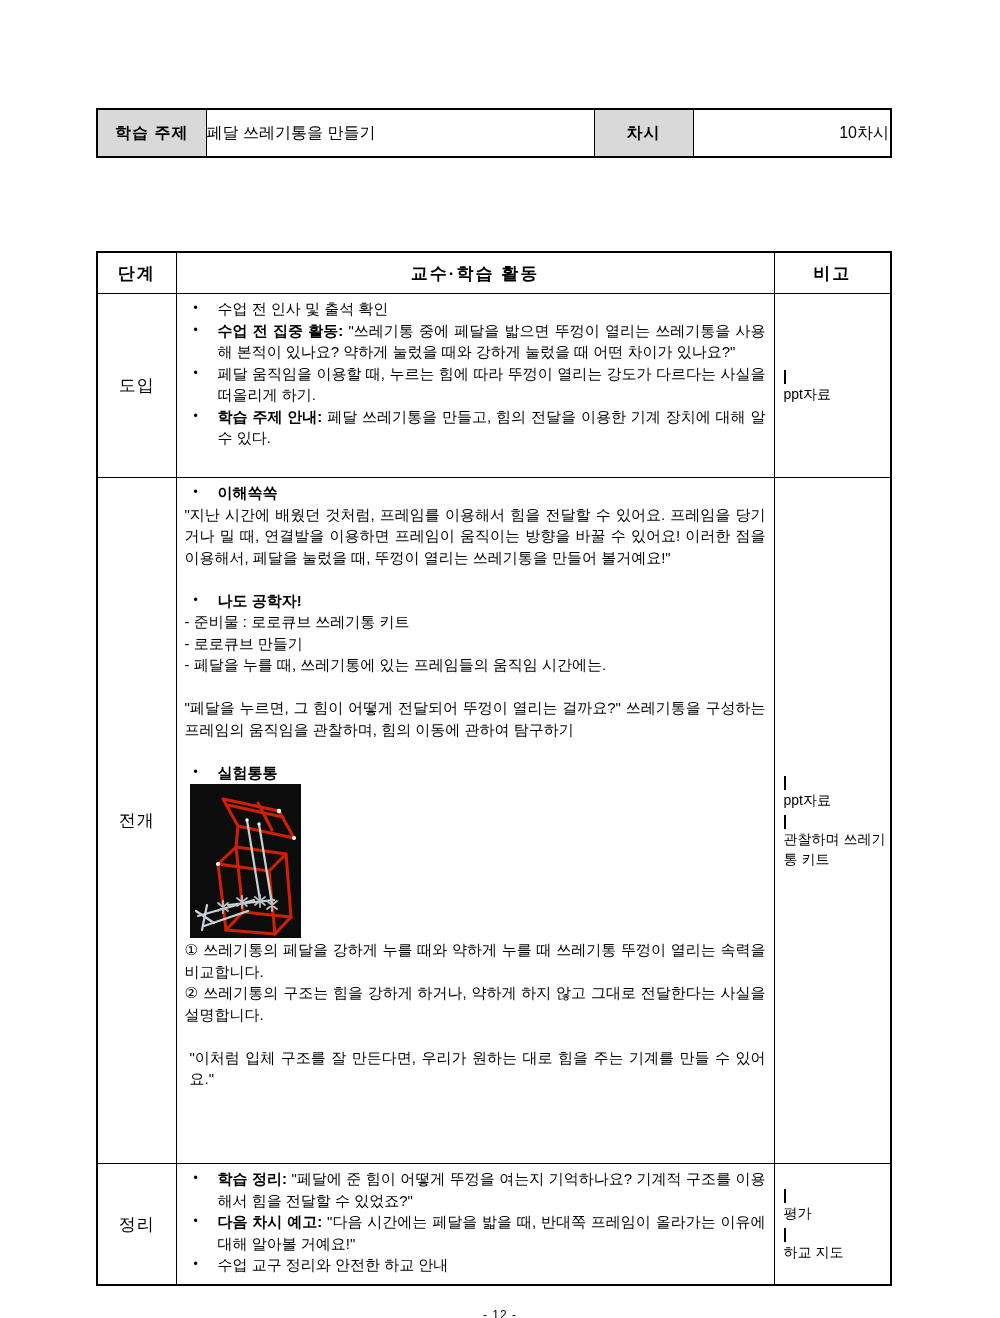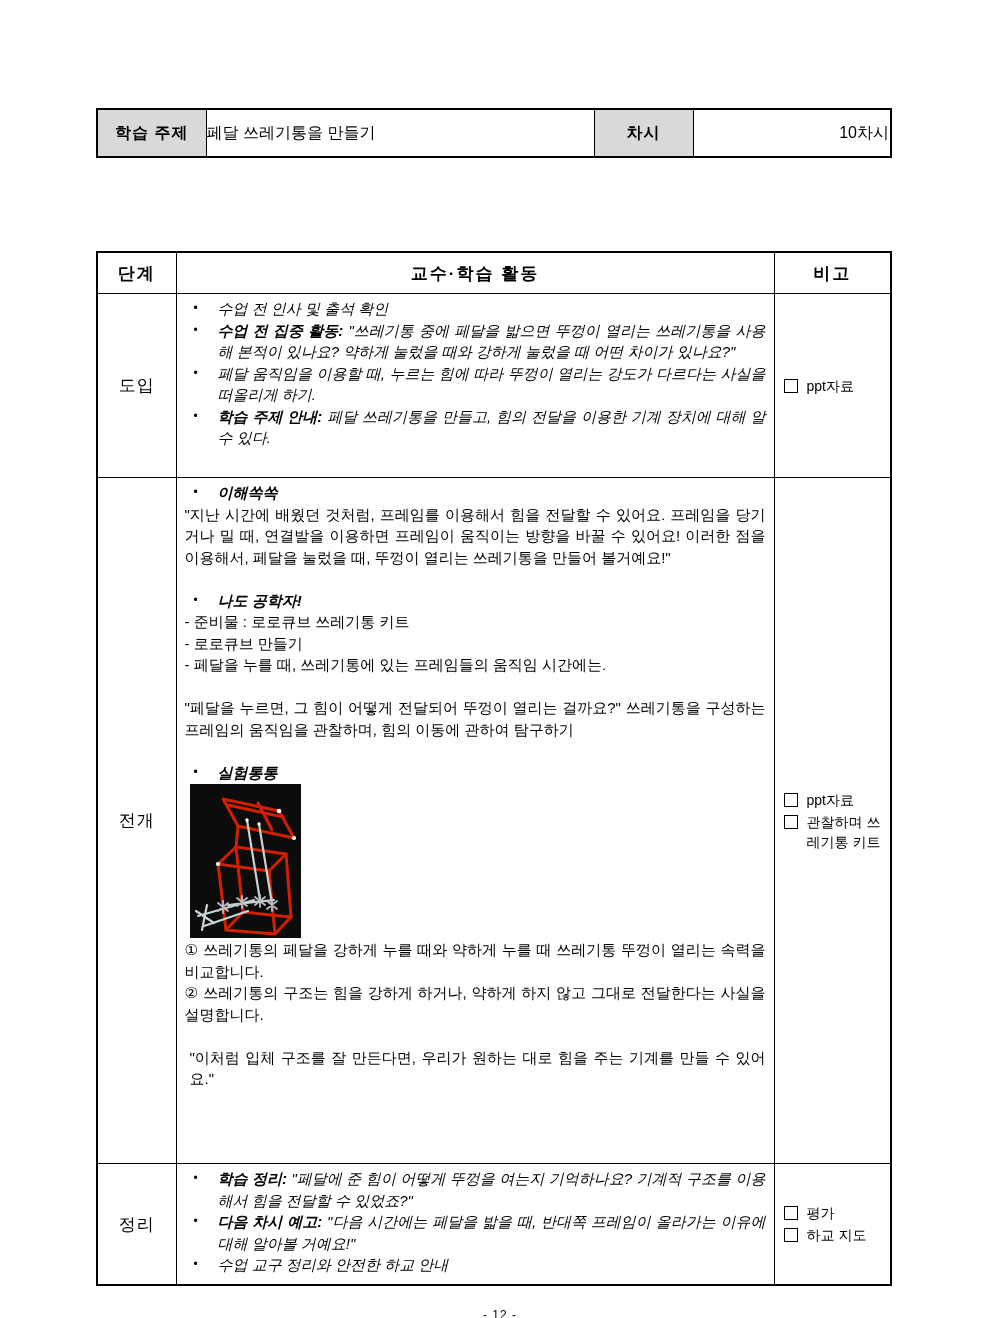--- a/index.html
+++ b/index.html
@@ -19,25 +19,25 @@
   .t2{top:231px;width:794px;margin-top:20px;}
   .t2 .hdr td{height:38px;background:#ffffff;font-weight:bold;text-align:center;font-size:17px;letter-spacing:2px;}
   .stage-cell{text-align:center;vertical-align:middle;font-size:17px;letter-spacing:1px;}
   .act-cell{vertical-align:top;padding:4px 8px 2px 8px;font-size:15px;line-height:21.5px;}
   .note-cell{vertical-align:middle;padding:2px 4px 2px 9px;font-size:14px;}
   .row-intro td{height:177px;}
   .row-dev td{height:679px;}
   .row-wrap td{height:114px;}
   .bl{display:flex;}
   .bu{flex:0 0 24px;padding-left:9px;font-size:12px;line-height:21.5px;}
-  .bt{flex:1;text-align:justify;font-style:italic;}
+  .bt{flex:1;text-align:justify;}
   .p{text-align:justify;}
   .p-ind{padding-left:5px;}
   .sp{height:21.5px;}
-  .ni{display:flex;align-items:flex-start;margin:2px 0;}
+  .ni{display:flex;align-items:flex-start;margin:2px 0;flex-direction:column;}
   .cb{flex:0 0 12px;height:12px;border:1.6px solid #000;margin:3px 9px 0 0;background:#fff;}
   .nl{flex:1;line-height:20px;}
   .imgwrap{width:111px;height:154px;margin:1px 0 1px 5px;}
   .pageno{position:absolute;top:1284px;left:0;width:100%;text-align:center;font-size:12px;letter-spacing:1px;margin-top:24px;}
   b{font-weight:bold;}
 </style>
 </head>
 <body>
 
 <table class="tbl t1">

